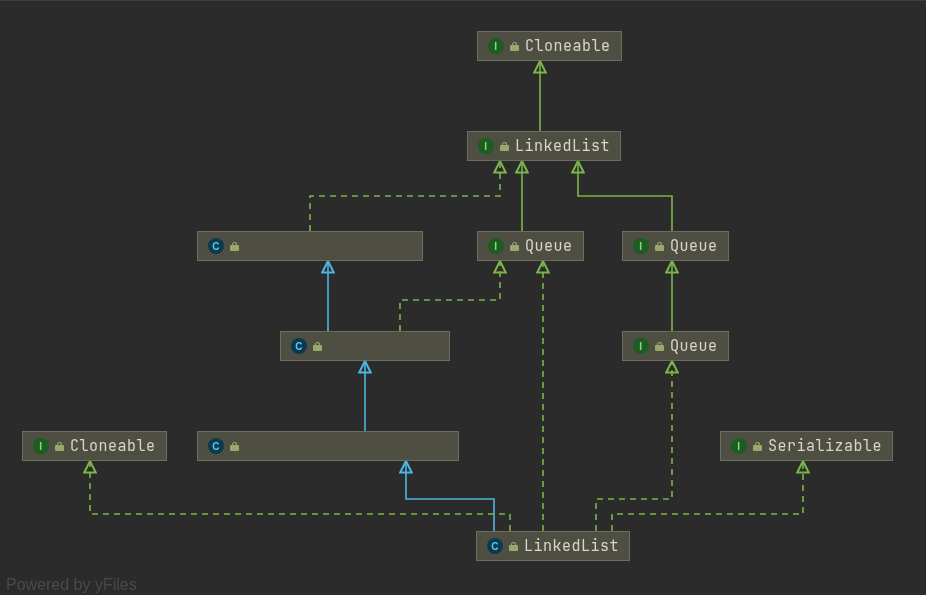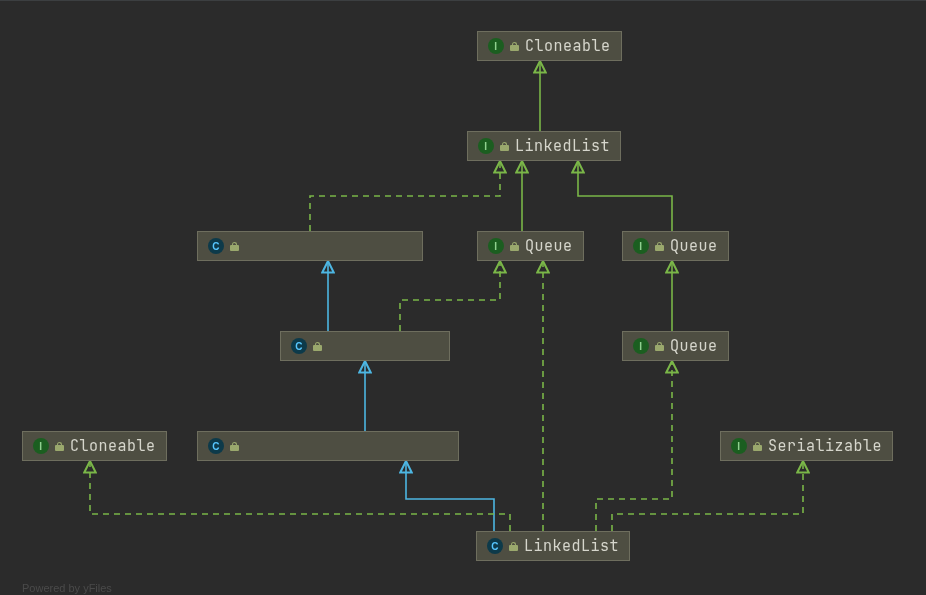--- a/index.html
+++ b/index.html
@@ -5,21 +5,21 @@
   html,body{margin:0;padding:0;width:926px;height:595px;background:#1e1e1e;font-family:"JetBrains Mono","Courier New",monospace;overflow:hidden}
   .canvas{position:relative;width:926px;height:595px;background:#2b2b2b;border-top:1px solid #3c3f41}
   .node{position:absolute;display:flex;align-items:center;gap:6px;padding:6px 10px;background:#4e4e42;border:1px solid #6e6e5e;color:#d6d6cc;font-size:15px;letter-spacing:0.5px;white-space:nowrap;box-sizing:border-box}
   .badge{display:inline-flex;align-items:center;justify-content:center;width:16px;height:16px;border-radius:50%;font-size:10px;font-weight:bold;font-family:Arial,sans-serif;flex:0 0 16px}
   .badge.i{background:#1b5e20;color:#8fd18f}
   .badge.c{background:#0d3a4a;color:#57c7ff}
   .lock{display:inline-block;width:9px;height:9px;position:relative;flex:0 0 9px}
   .lock::before{content:"";position:absolute;bottom:0;left:0;width:9px;height:6px;background:#9aa86d;border-radius:1px}
   .lock::after{content:"";position:absolute;top:0;left:2px;width:3px;height:3px;border:1px solid #9aa86d;border-bottom:none;border-radius:3px 3px 0 0}
   svg.edges{position:absolute;inset:0;width:926px;height:595px;pointer-events:none}
-  .footer{position:absolute;left:22px;bottom:2px;font-size:11px;color:#4a4a4a;font-family:Arial,sans-serif}
+  .footer{position:absolute;left:6px;bottom:2px;font-size:16px;color:#4a4a4a;font-family:Arial,sans-serif}
 </style>
 </head>
 <body>
 
 <div class="canvas">
   <svg class="edges">
     <defs>
       <marker id="arr-blue" viewBox="0 0 10 10" refX="9" refY="5" markerWidth="9" markerHeight="9" orient="auto-start-reverse">
         <path d="M1 1 L9 5 L1 9 Z" fill="none" stroke="#4db6e2" stroke-width="1.4"></path>
       </marker>

